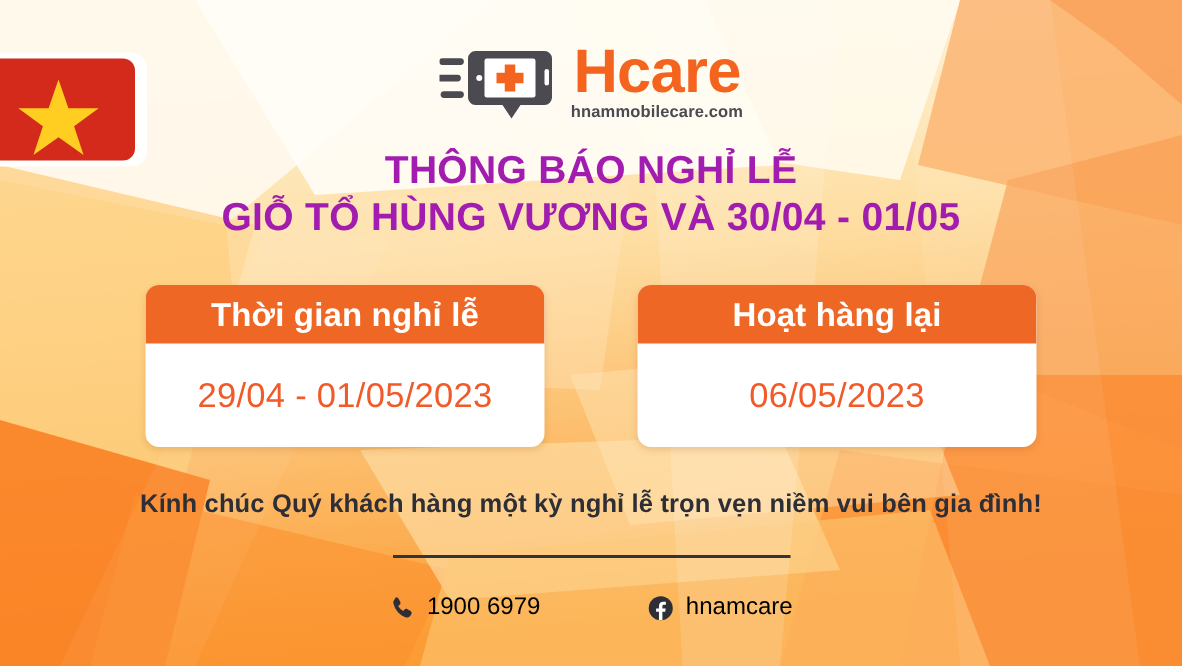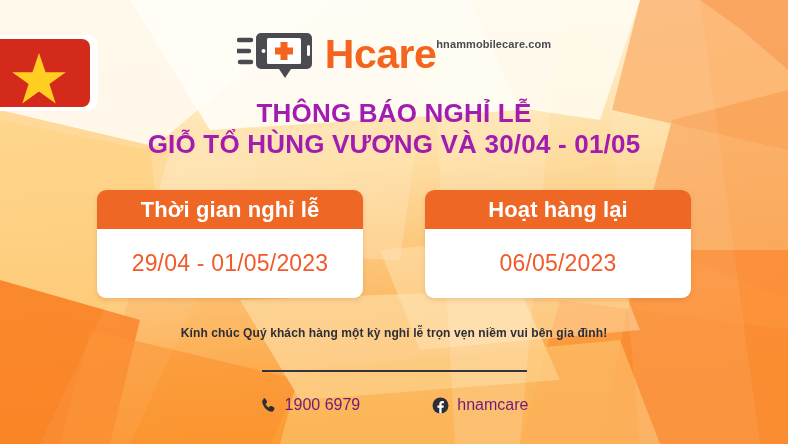--- a/index.html
+++ b/index.html
@@ -45,22 +45,22 @@
     right: 0;
     top: 26px;
     display: flex;
     align-items: center;
     justify-content: center;
     gap: 10px;
   }
   #logo-mark { display: block; }
   #logo-text-block {
     display: flex;
-    flex-direction: row;
-    align-items: flex-start;
+    flex-direction: column;
+    align-items: center;
     margin-top: 2px;
   }
   #brand-name {
     font-size: 41px;
     line-height: 38px;
     font-weight: bold;
     color: #F4641E;
     letter-spacing: -0.5px;
   }
   #brand-tagline {
@@ -130,21 +130,21 @@
   }
 
   
   #greeting {
     position: absolute;
     left: 0;
     right: 0;
     top: 326px;
     text-align: center;
     color: #2E2E36;
-    font-size: 12px;
+    font-size: 17px;
     font-weight: bold;
     letter-spacing: 0.1px;
   }
 
   
   #divider {
     position: absolute;
     left: 262px;
     top: 370px;
     width: 265px;
@@ -160,21 +160,21 @@
     top: 396px;
     display: flex;
     align-items: center;
     justify-content: center;
     gap: 72px;
   }
   .contact {
     display: flex;
     align-items: center;
     gap: 8px;
-    color: #701a75;
+    color: #000000;
     font-size: 16px;
     font-weight: normal;
   }
   .contact svg { display: block; }
 </style>
 </head>
 <body>
 
 <div id="banner">
 

